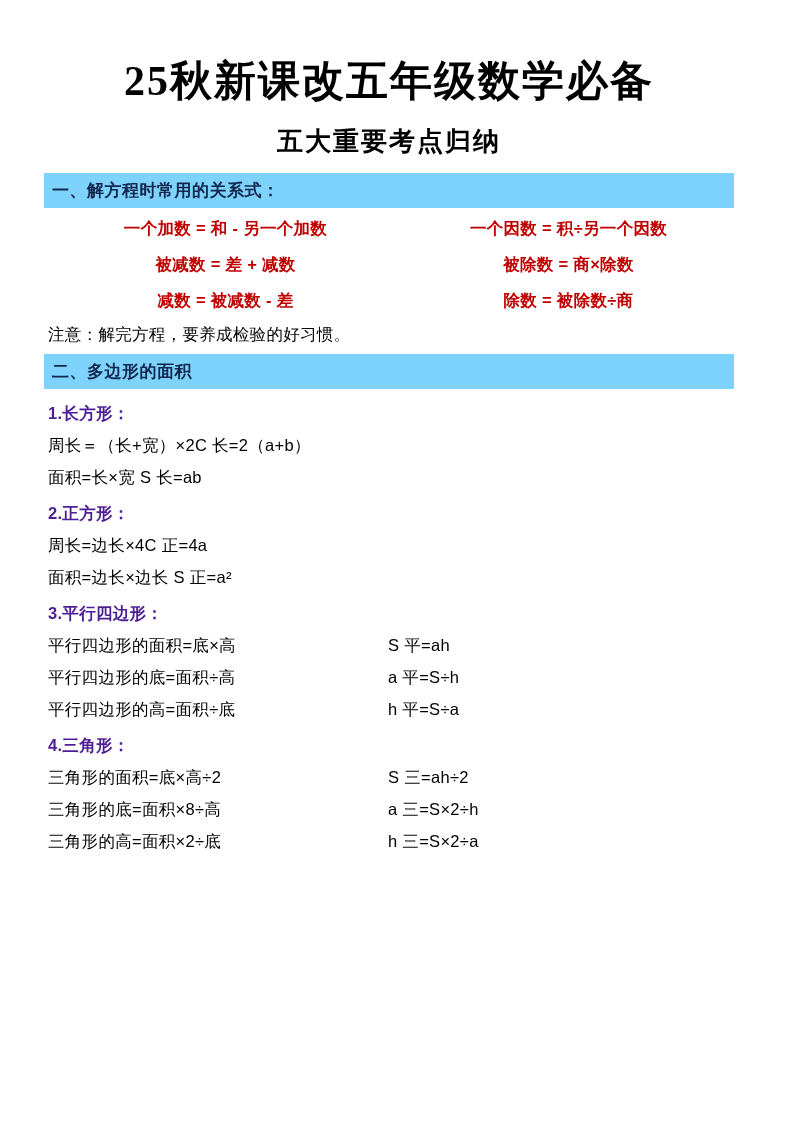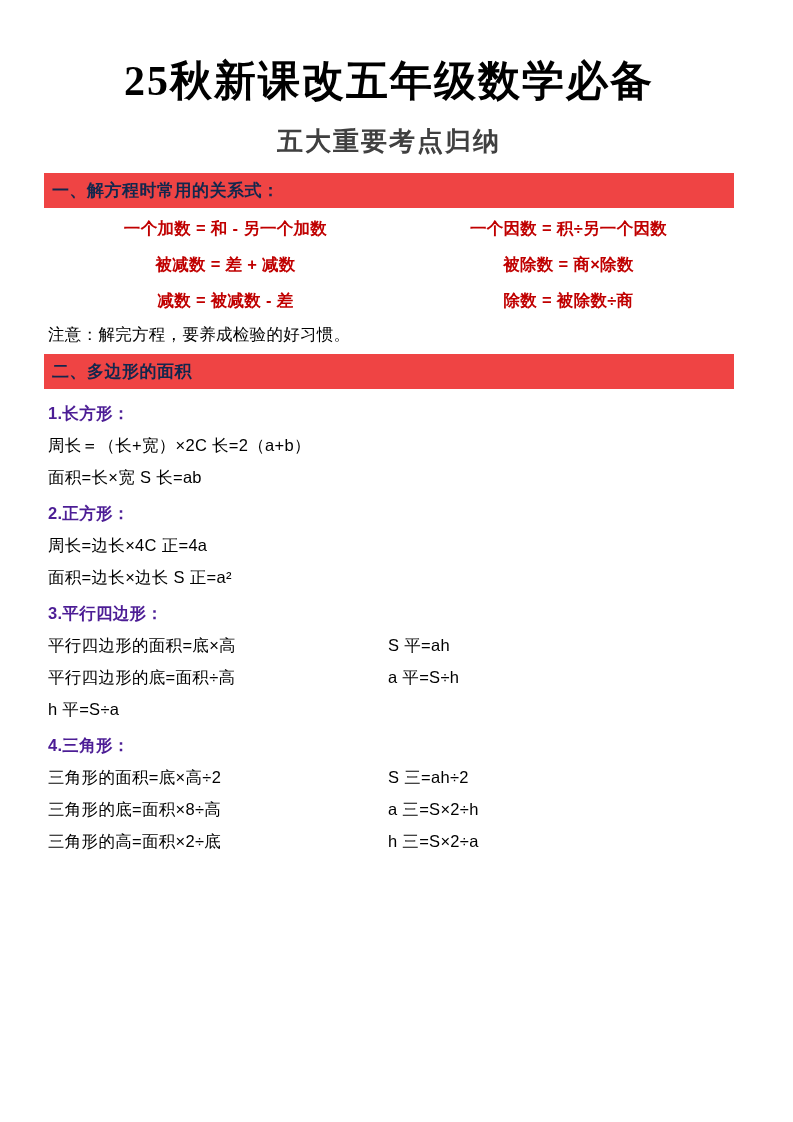--- a/index.html
+++ b/index.html
@@ -30,26 +30,26 @@
     color: #000000;
     line-height: 1.2;
     margin: 10px 0 0 0;
     white-space: nowrap;
   }
   .sub-title {
     font-family: "Liberation Serif", serif;
     font-size: 26px;
     font-weight: bold;
     text-align: center;
-    color: #404040;
+    color: #000000;
     letter-spacing: 2px;
     margin: 18px 0 14px 0;
   }
   .section-bar {
-    background: #ef4444;
+    background: #7dd3fc;
     color: #12274d;
     font-weight: bold;
     font-size: 17px;
     padding: 6px 8px 6px 8px;
     margin: 6px 0 10px 0;
     letter-spacing: 0.5px;
   }
   .rel-grid {
     display: grid;
     grid-template-columns: 355px auto;
@@ -134,20 +134,21 @@
     <div class="sub-head">3.平行四边形：</div>
     <div class="two-col">
       <div>平行四边形的面积=底×高</div>
       <div>S 平=ah</div>
     </div>
     <div class="two-col">
       <div>平行四边形的底=面积÷高</div>
       <div>a 平=S÷h</div>
     </div>
     <div class="two-col">
+      <div>平行四边形的高=面积÷底</div>
       <div>h 平=S÷a</div>
     </div>
   </div>
 
   <div class="block">
     <div class="sub-head">4.三角形：</div>
     <div class="two-col">
       <div>三角形的面积=底×高÷2</div>
       <div>S 三=ah÷2</div>
     </div>

